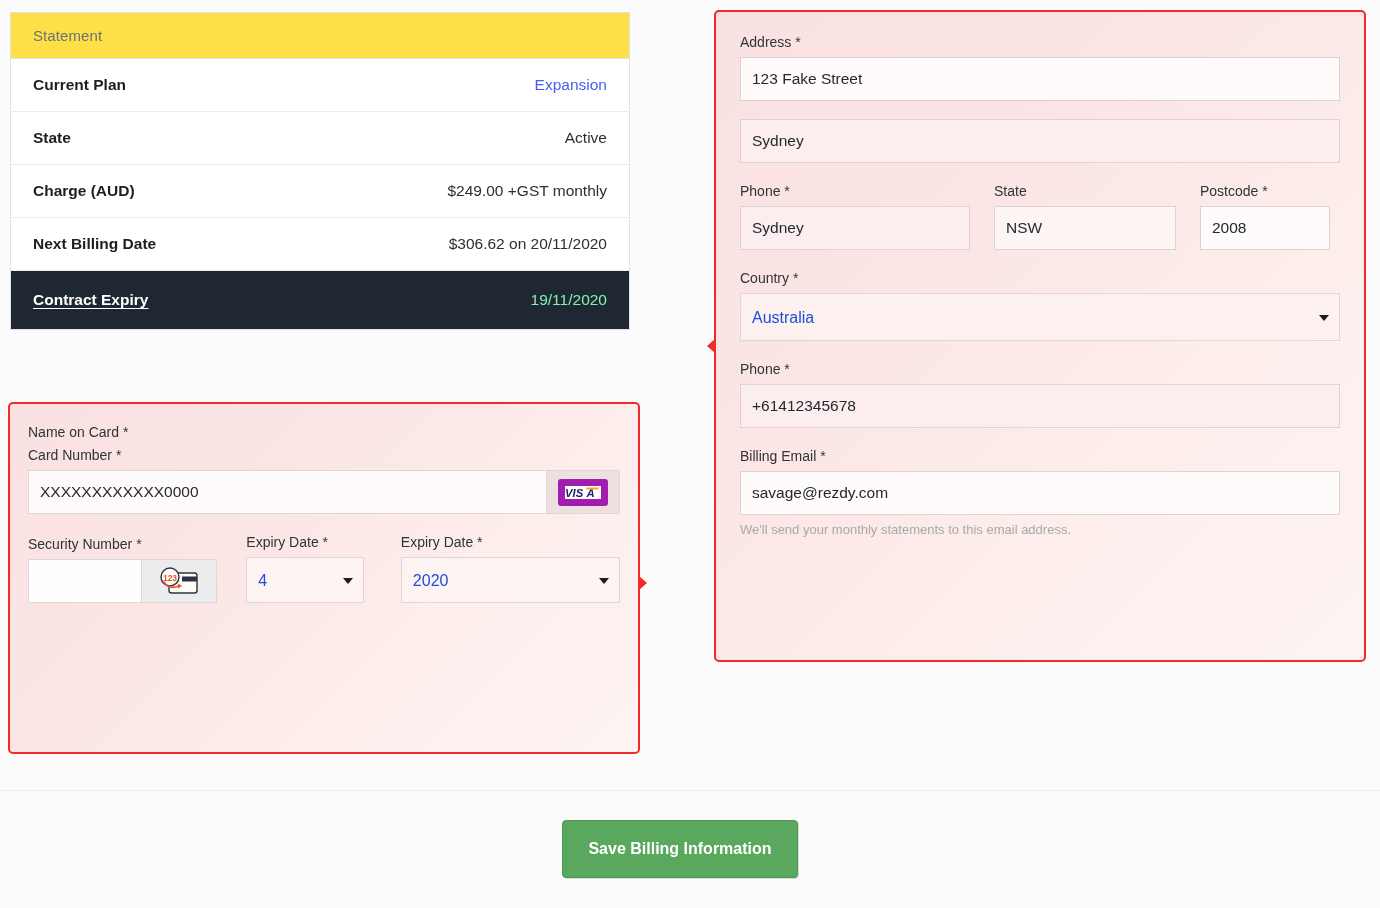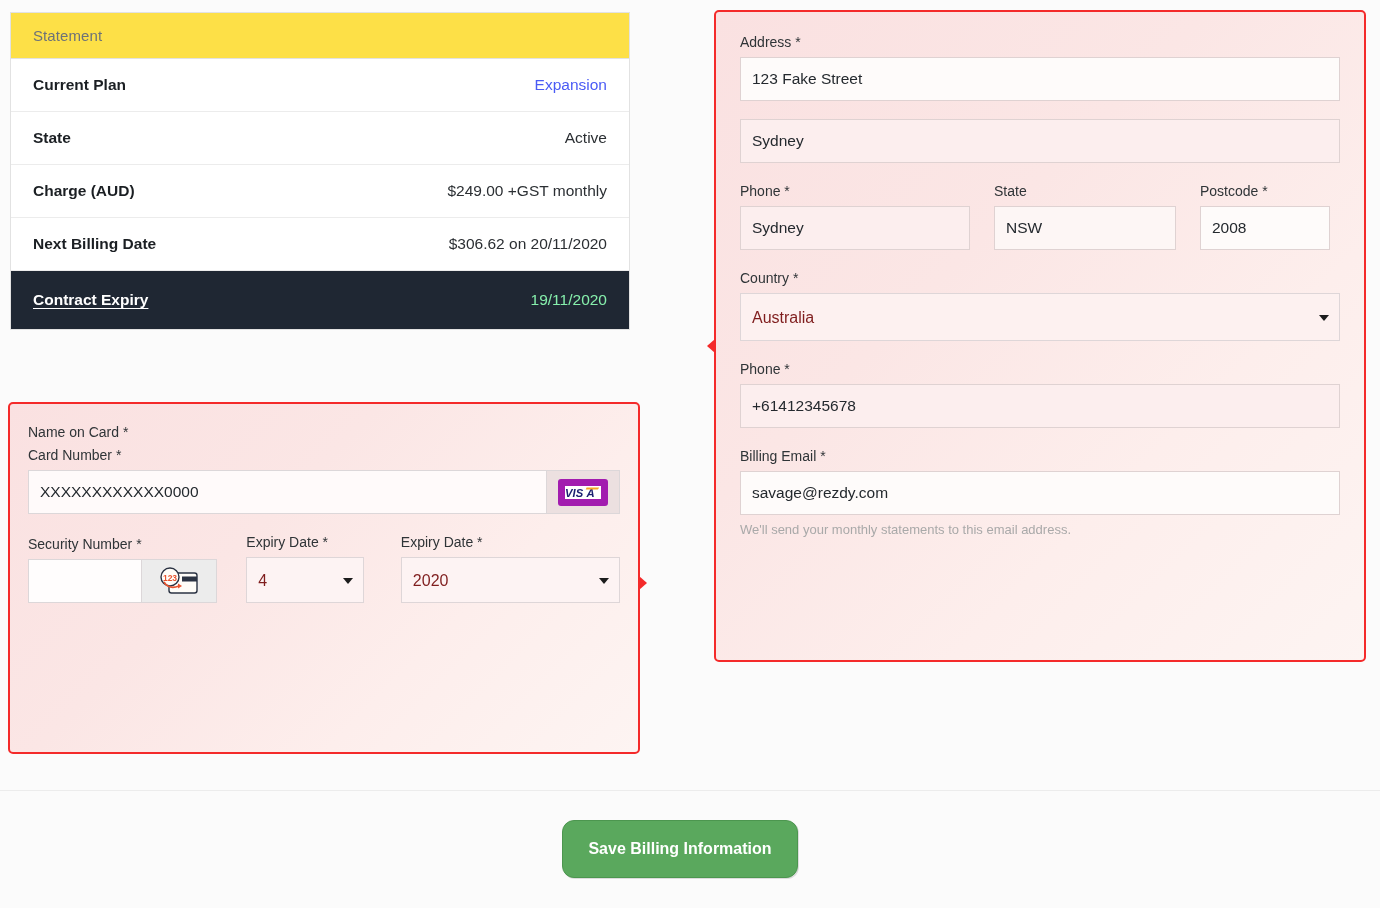--- a/index.html
+++ b/index.html
@@ -65,21 +65,21 @@
     outline: none;
     border-radius: 0;
   }
   .fselect {
     width: 100%;
     height: 46px;
     border: 1px solid #ded6d8;
     background: #fdf3f3;
     font-size: 16px;
     font-family: "Liberation Sans", sans-serif;
-    color: #7f1d1d;
+    color: #1d4ed8;
     padding: 0 30px 0 11px;
     outline: none;
     -webkit-appearance: none;
     appearance: none;
     border-radius: 0;
     position: relative;
   }
   .sel-wrap { position: relative; }
   .sel-arrow {
     position: absolute; right: 11px; top: 50%;
@@ -175,21 +175,21 @@
   
   .footer-divider {
     position: absolute; left: 0; top: 790px; width: 1380px;
     height: 1px; background: #ececec;
   }
   .save-btn {
     position: absolute; left: 562px; top: 820px;
     width: 236px; height: 58px;
     background: #5aa85d;
     border: 1px solid #4c964f;
-    border-radius: 12px;
+    border-radius: 4px;
     color: #ffffff;
     font-size: 16px;
     font-weight: bold;
     font-family: "Liberation Sans", sans-serif;
     cursor: pointer;
     box-shadow: 1px 1px 0 rgba(0,0,0,.12);
   }
 </style>
 </head>
 <body>

